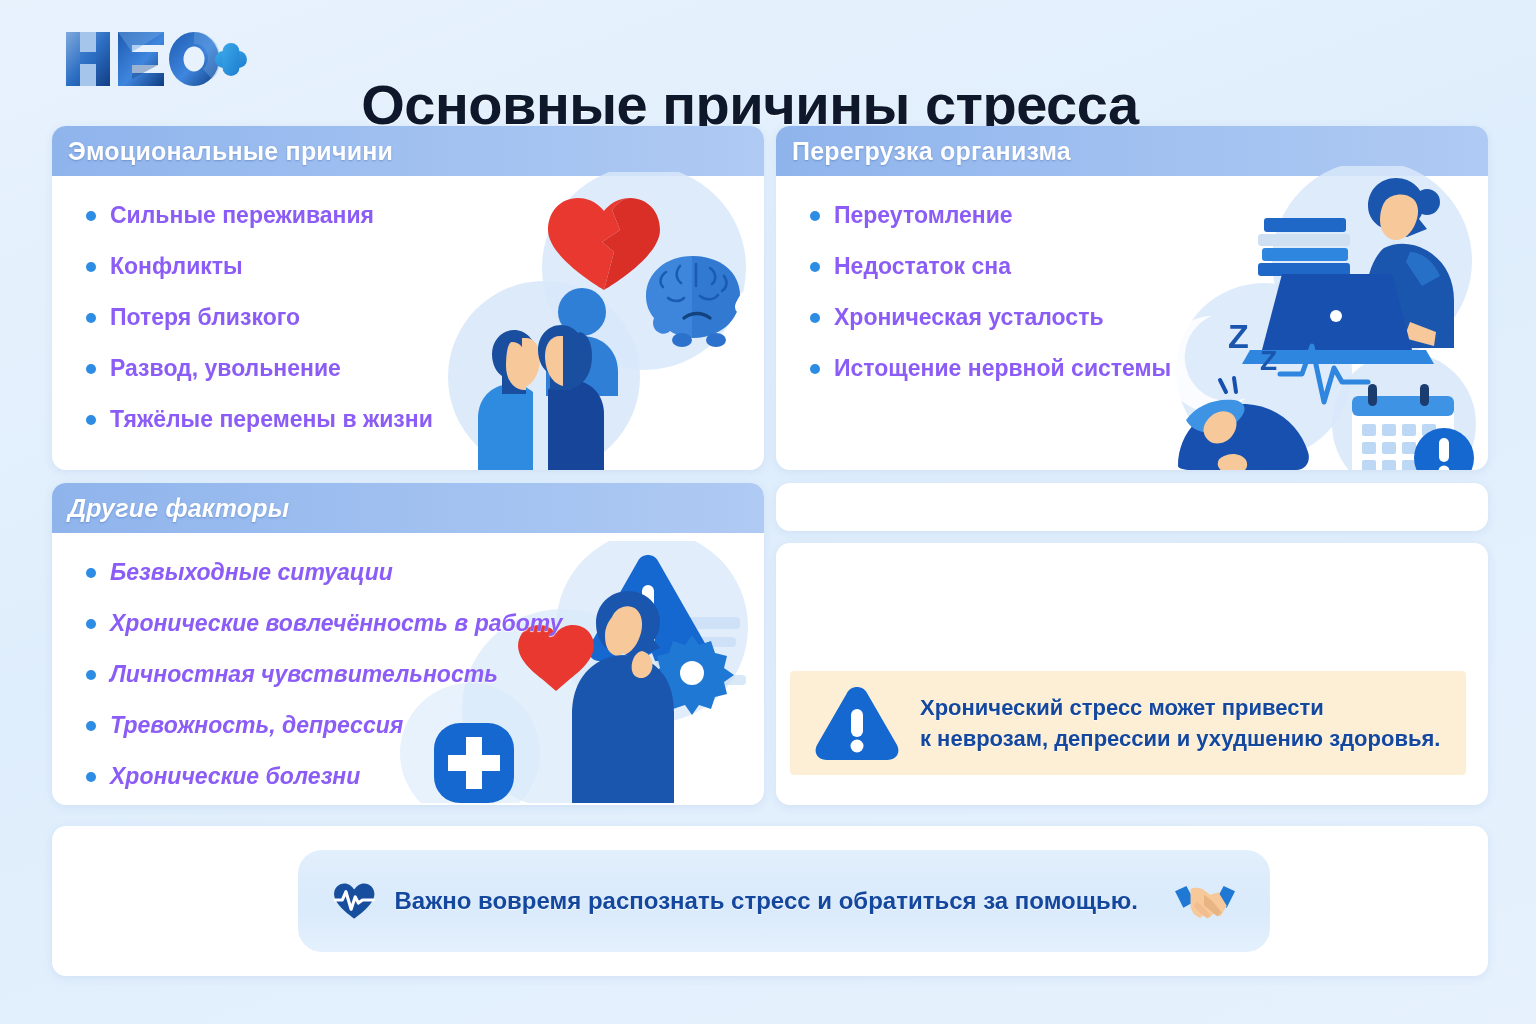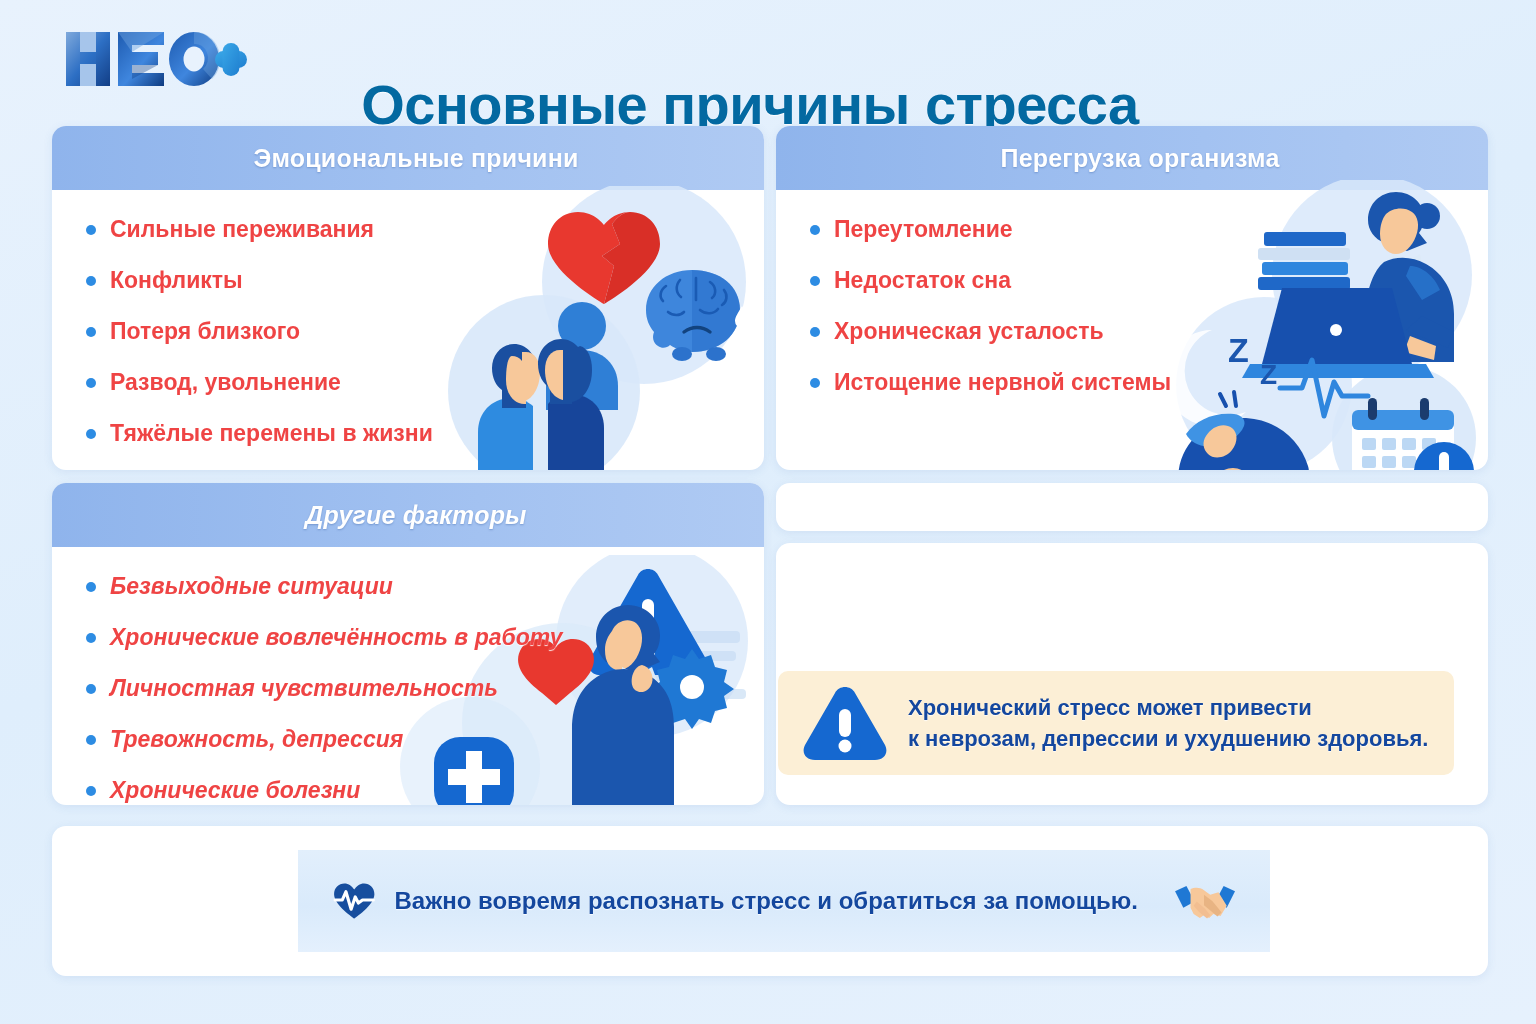--- a/index.html
+++ b/index.html
@@ -10,79 +10,79 @@
     overflow:hidden;position:relative;
   }
   .page{position:relative;width:1536px;height:1024px;}
 
   
   .logo{position:absolute;left:60px;top:24px;width:190px;height:70px;}
   .logo svg{display:block;width:190px;height:70px;}
   .main-title{
     position:absolute;left:355px;top:24px;width:790px;height:86px;
     display:flex;align-items:center;justify-content:center;
-    font-size:56px;font-weight:bold;color:#0369a1;
+    font-size:56px;font-weight:bold;color:#0f172a;
     letter-spacing:-0.5px;white-space:nowrap;
     text-shadow:0 1px 1px rgba(255,255,255,.9);
   }
 
   
   .card{
     position:absolute;background:#ffffff;border-radius:14px;
     box-shadow:0 2px 10px rgba(60,110,180,.10);overflow:hidden;
   }
   .card-head{
-    height:64px;
+    height:50px;
     background:linear-gradient(90deg,#8FB4EC 0%,#A3C2F1 60%,#AFCAF3 100%);
-    display:flex;align-items:center;padding-left:16px;justify-content:center;
+    display:flex;align-items:center;padding-left:16px;
   }
   .card-head .ht{
     color:#ffffff;font-size:25px;font-weight:bold;
     text-shadow:0 1px 2px rgba(40,80,150,.35);letter-spacing:.2px;
   }
   .card-body{position:relative;height:calc(100% - 50px);}
   ul.blist{list-style:none;margin:0;padding:26px 0 0 34px;position:relative;z-index:3;}
   ul.blist li{
     display:flex;align-items:center;gap:14px;
     margin-bottom:24px;
   }
   ul.blist li .dot{
     width:10px;height:10px;border-radius:50%;background:#2D8CE3;flex:0 0 10px;
   }
   ul.blist li .txt{
-    color:#ef4444;font-size:23px;font-weight:bold;white-space:nowrap;
+    color:#8b5cf6;font-size:23px;font-weight:bold;white-space:nowrap;
     text-shadow:0 1px 1px rgba(255,255,255,.85);
   }
 
   .art{position:absolute;z-index:1;pointer-events:none;}
 
   
   #card-emotional{left:52px;top:126px;width:712px;height:344px;}
   #card-overload {left:776px;top:126px;width:712px;height:344px;}
   #card-other    {left:52px;top:483px;width:712px;height:322px;font-style:italic;}
   #panel-blank   {left:776px;top:483px;width:712px;height:48px;}
   #panel-warning {left:776px;top:543px;width:712px;height:262px;}
   #panel-footer  {left:52px;top:826px;width:1436px;height:150px;}
 
   
   .callout{
-    position:absolute;left:2px;top:128px;width:676px;height:104px;
-    background:#FCEFD6;border-radius:10px;
+    position:absolute;left:14px;top:128px;width:676px;height:104px;
+    background:#FCEFD6;border-radius:4px;
     display:flex;align-items:center;gap:20px;padding:0 24px;box-sizing:border-box;
   }
   .callout .ctext{
     color:#14479E;font-size:22px;font-weight:bold;line-height:1.42;
     text-shadow:0 1px 1px rgba(255,255,255,.8);
   }
 
   
   .fbanner{
     position:absolute;left:246px;top:24px;width:972px;height:102px;
     background:linear-gradient(180deg,#E2EFFC 0%,#D9EAFB 55%,#E4F0FD 100%);
-    border-radius:0;display:flex;align-items:center;gap:18px;padding:0 34px;
+    border-radius:24px;display:flex;align-items:center;gap:18px;padding:0 34px;
     box-sizing:border-box;
   }
   .fbanner .ftext{
     color:#14479E;font-size:24px;font-weight:bold;white-space:nowrap;
     text-shadow:0 1px 1px rgba(255,255,255,.85);
   }
   .fbanner .spacer{flex:1 1 auto;}
 </style>
 </head>
 <body>

